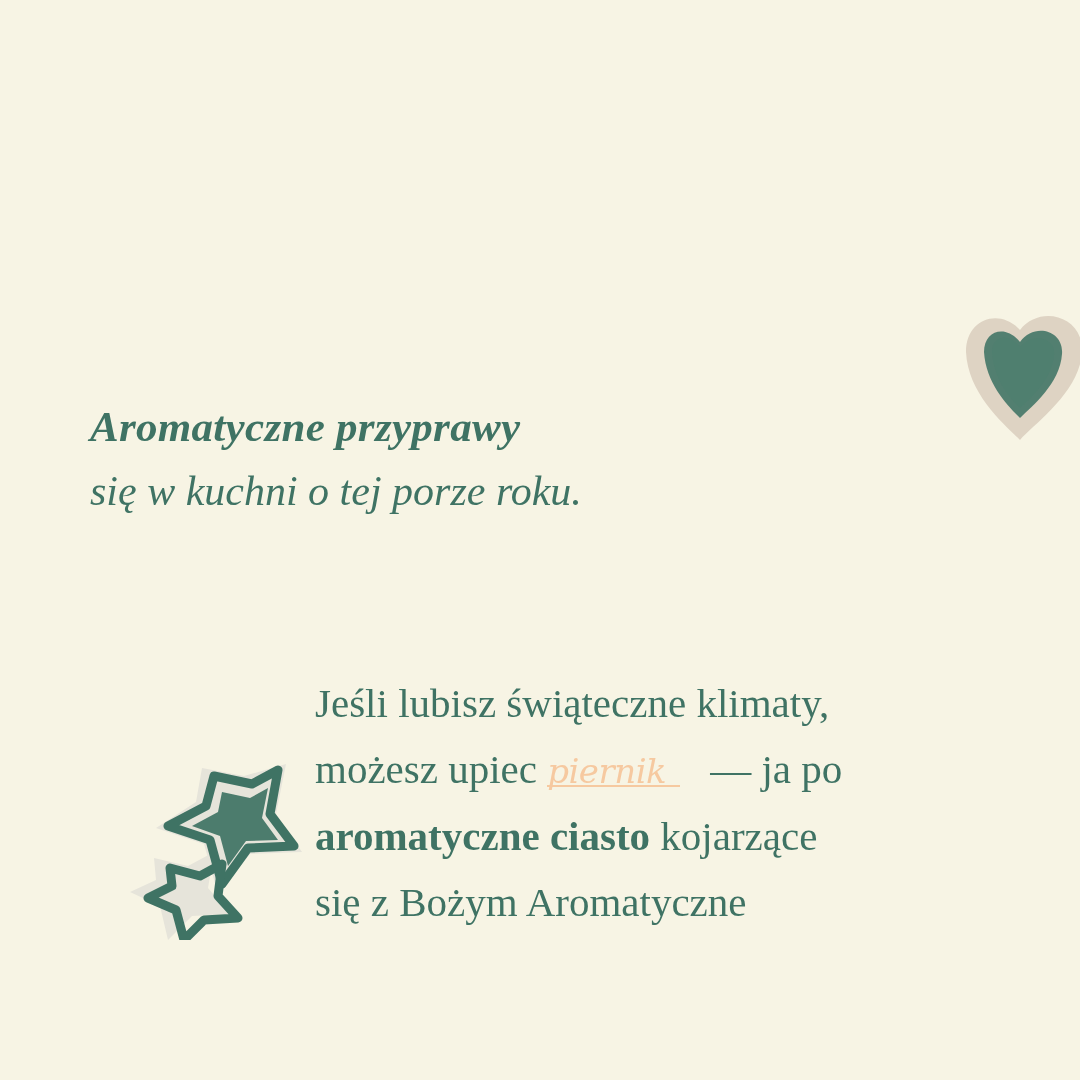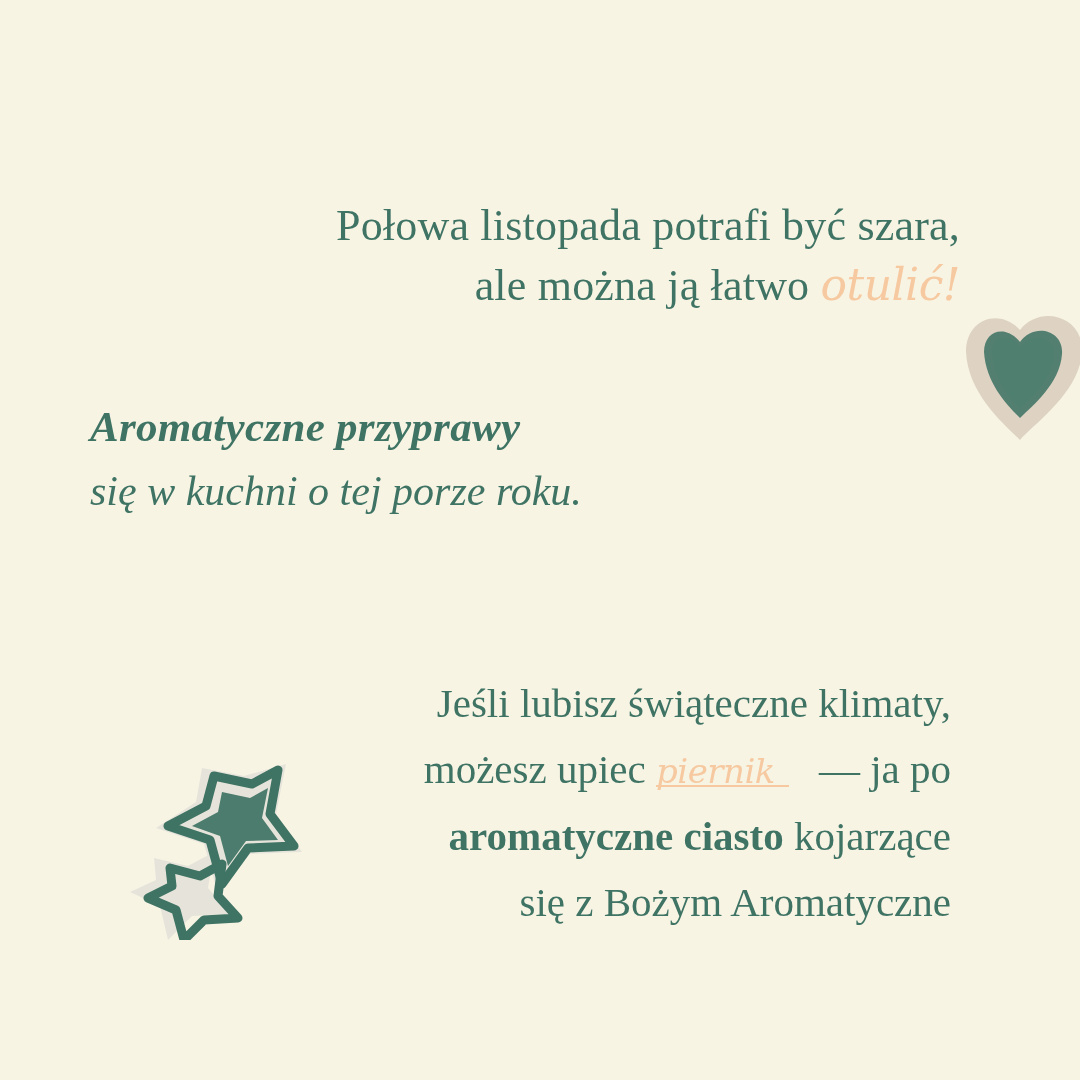--- a/index.html
+++ b/index.html
@@ -62,23 +62,22 @@
     font-style: italic;
   }
   .block-2 .lead {
     font-weight: bold;
     font-size: 43px;
     letter-spacing: 0.3px;
   }
 
   .block-3 {
     top: 670px;
-    left: 291px;
+    left: 315px;
     width: 660px;
-    text-align: right;
     font-size: 41px;
     line-height: 1.62;
   }
   .block-3 .bold {
     font-weight: bold;
   }
 
   .script {
     font-family: "DejaVu Serif", serif;
     color: #f6c9a0;
@@ -129,26 +128,20 @@
       <g fill="none" stroke="#3f7364" stroke-width="9" stroke-linejoin="round">
         <path d="M88 36 L126 44 L152 30 L144 74 L168 106 L122 108 L96 144 L84 100 L42 86 L80 66 Z"></path>
         <path d="M44 128 L74 136 L96 124 L92 156 L112 178 L78 180 L58 200 L50 170 L22 158 L46 146 Z"></path>
       </g>
       <g fill="#3f7364" opacity="0.92">
         <path d="M96 52 L124 58 L142 48 L136 78 L152 100 L120 101 L102 126 L94 96 L66 86 L92 72 Z"></path>
       </g>
     </svg>
   </div>
 
-  <div class="block block-1">
-    <div>Połowa listopada potrafi być szara,</div>
-    <div>
-      <span>ale można ją łatwo </span><span class="script">otulić!</span>
-    </div>
-  </div>
 
   <div class="block block-2">
     <div class="lead">Aromatyczne przyprawy</div>
     <div>się w kuchni o tej porze roku.</div>
   </div>
 
   <div class="block block-3">
     <div>Jeśli lubisz świąteczne klimaty,</div>
     <div>
       <span>możesz upiec </span><span class="script sm underline-script">piernik</span><span class="nowrap">— ja po</span>

